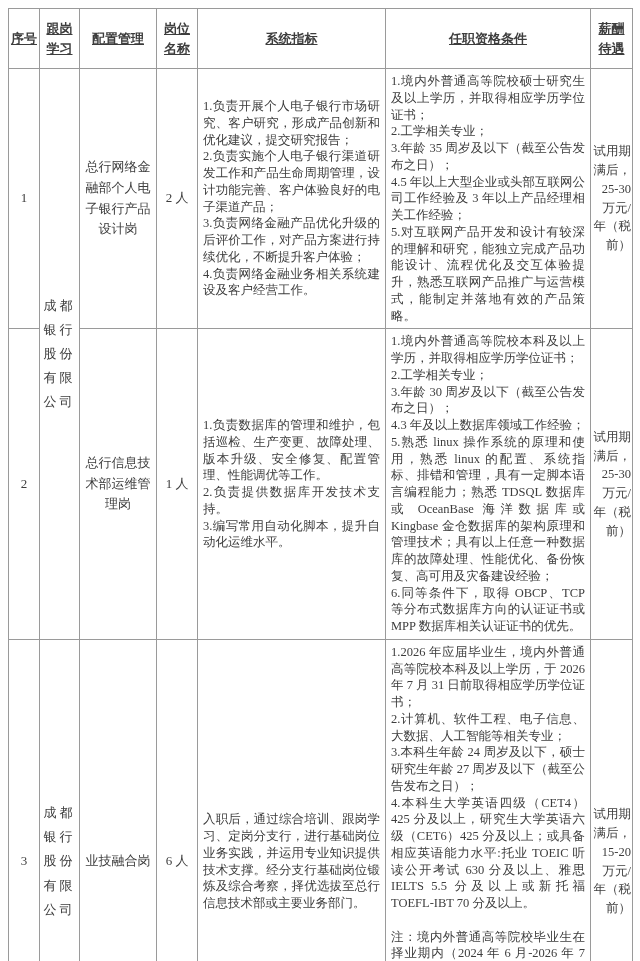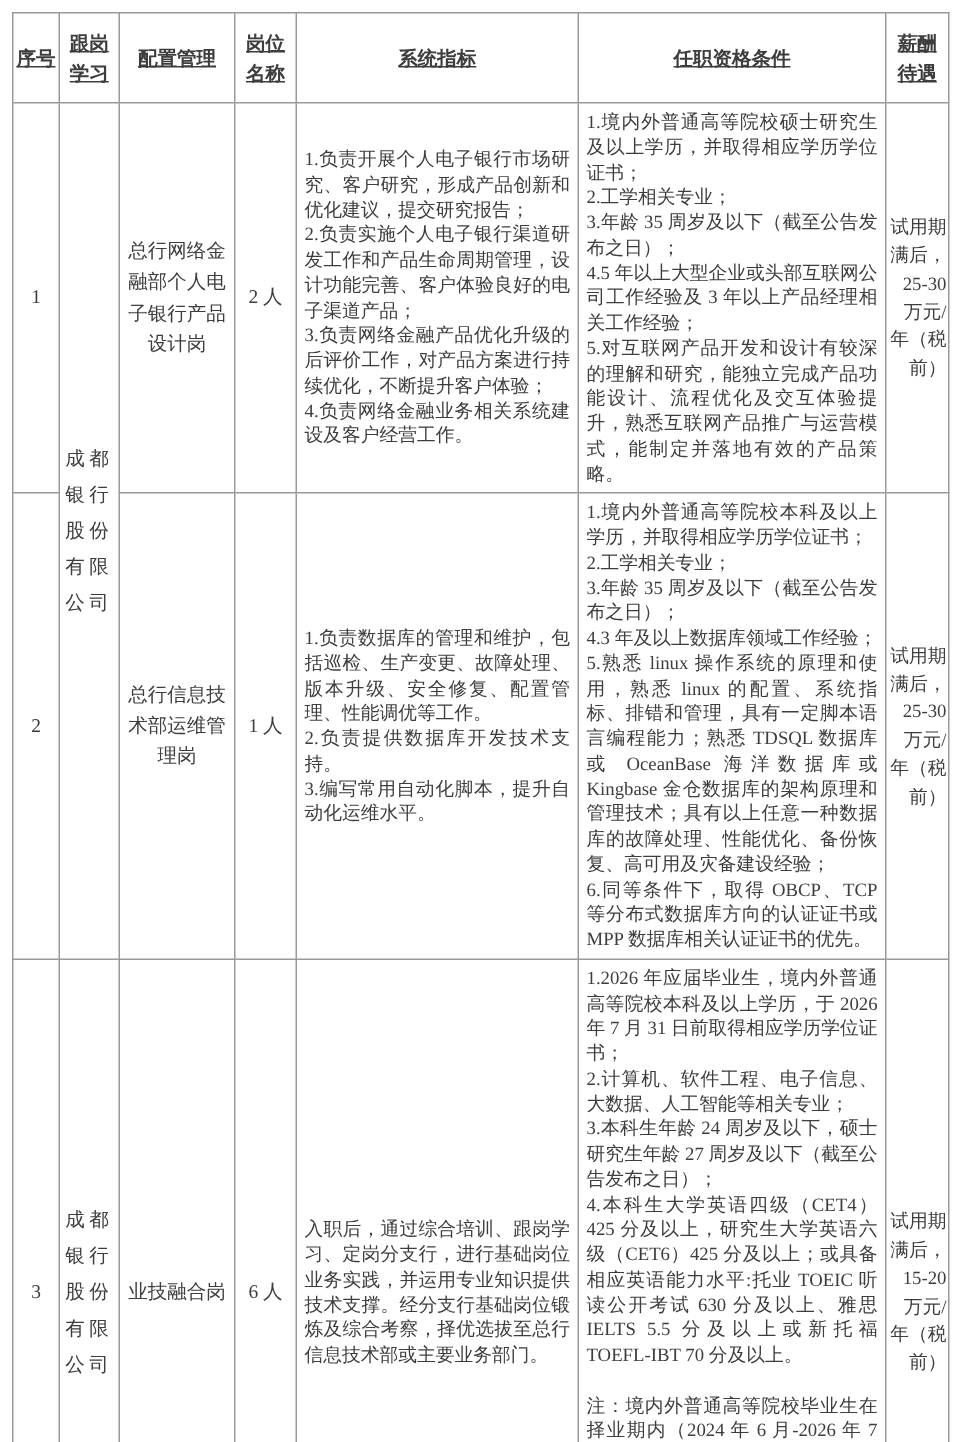--- a/index.html
+++ b/index.html
@@ -123,21 +123,21 @@
 
       <tr class="row-2">
         <td class="center">2</td>
         <td class="position-cell">总行信息技术部运维管理岗</td>
         <td class="center">1 人</td>
         <td class="longtext">1.负责数据库的管理和维护，包括巡检、生产变更、故障处理、版本升级、安全修复、配置管理、性能调优等工作。
 2.负责提供数据库开发技术支持。
 3.编写常用自动化脚本，提升自动化运维水平。</td>
         <td class="longtext">1.境内外普通高等院校本科及以上学历，并取得相应学历学位证书；
 2.工学相关专业；
-3.年龄 35 周岁及以下（截至公告发布之日）；
+3.年龄 30 周岁及以下（截至公告发布之日）；
 4.3 年及以上数据库领域工作经验；
 5.熟悉 linux 操作系统的原理和使用，熟悉 linux 的配置、系统指标、排错和管理，具有一定脚本语言编程能力；熟悉 TDSQL 数据库或 OceanBase 海洋数据库或 Kingbase 金仓数据库的架构原理和管理技术；具有以上任意一种数据库的故障处理、性能优化、备份恢复、高可用及灾备建设经验；
 6.同等条件下，取得 OBCP、TCP 等分布式数据库方向的认证证书或 MPP 数据库相关认证证书的优先。</td>
         <td class="salary-cell">试用期满后，25-30 万元/年（税前）</td>
       </tr>
 
       <tr class="row-3">
         <td class="center">3</td>
         <td class="company-cell">成都银行股份有限公司</td>
         <td class="position-cell">业技融合岗</td>

